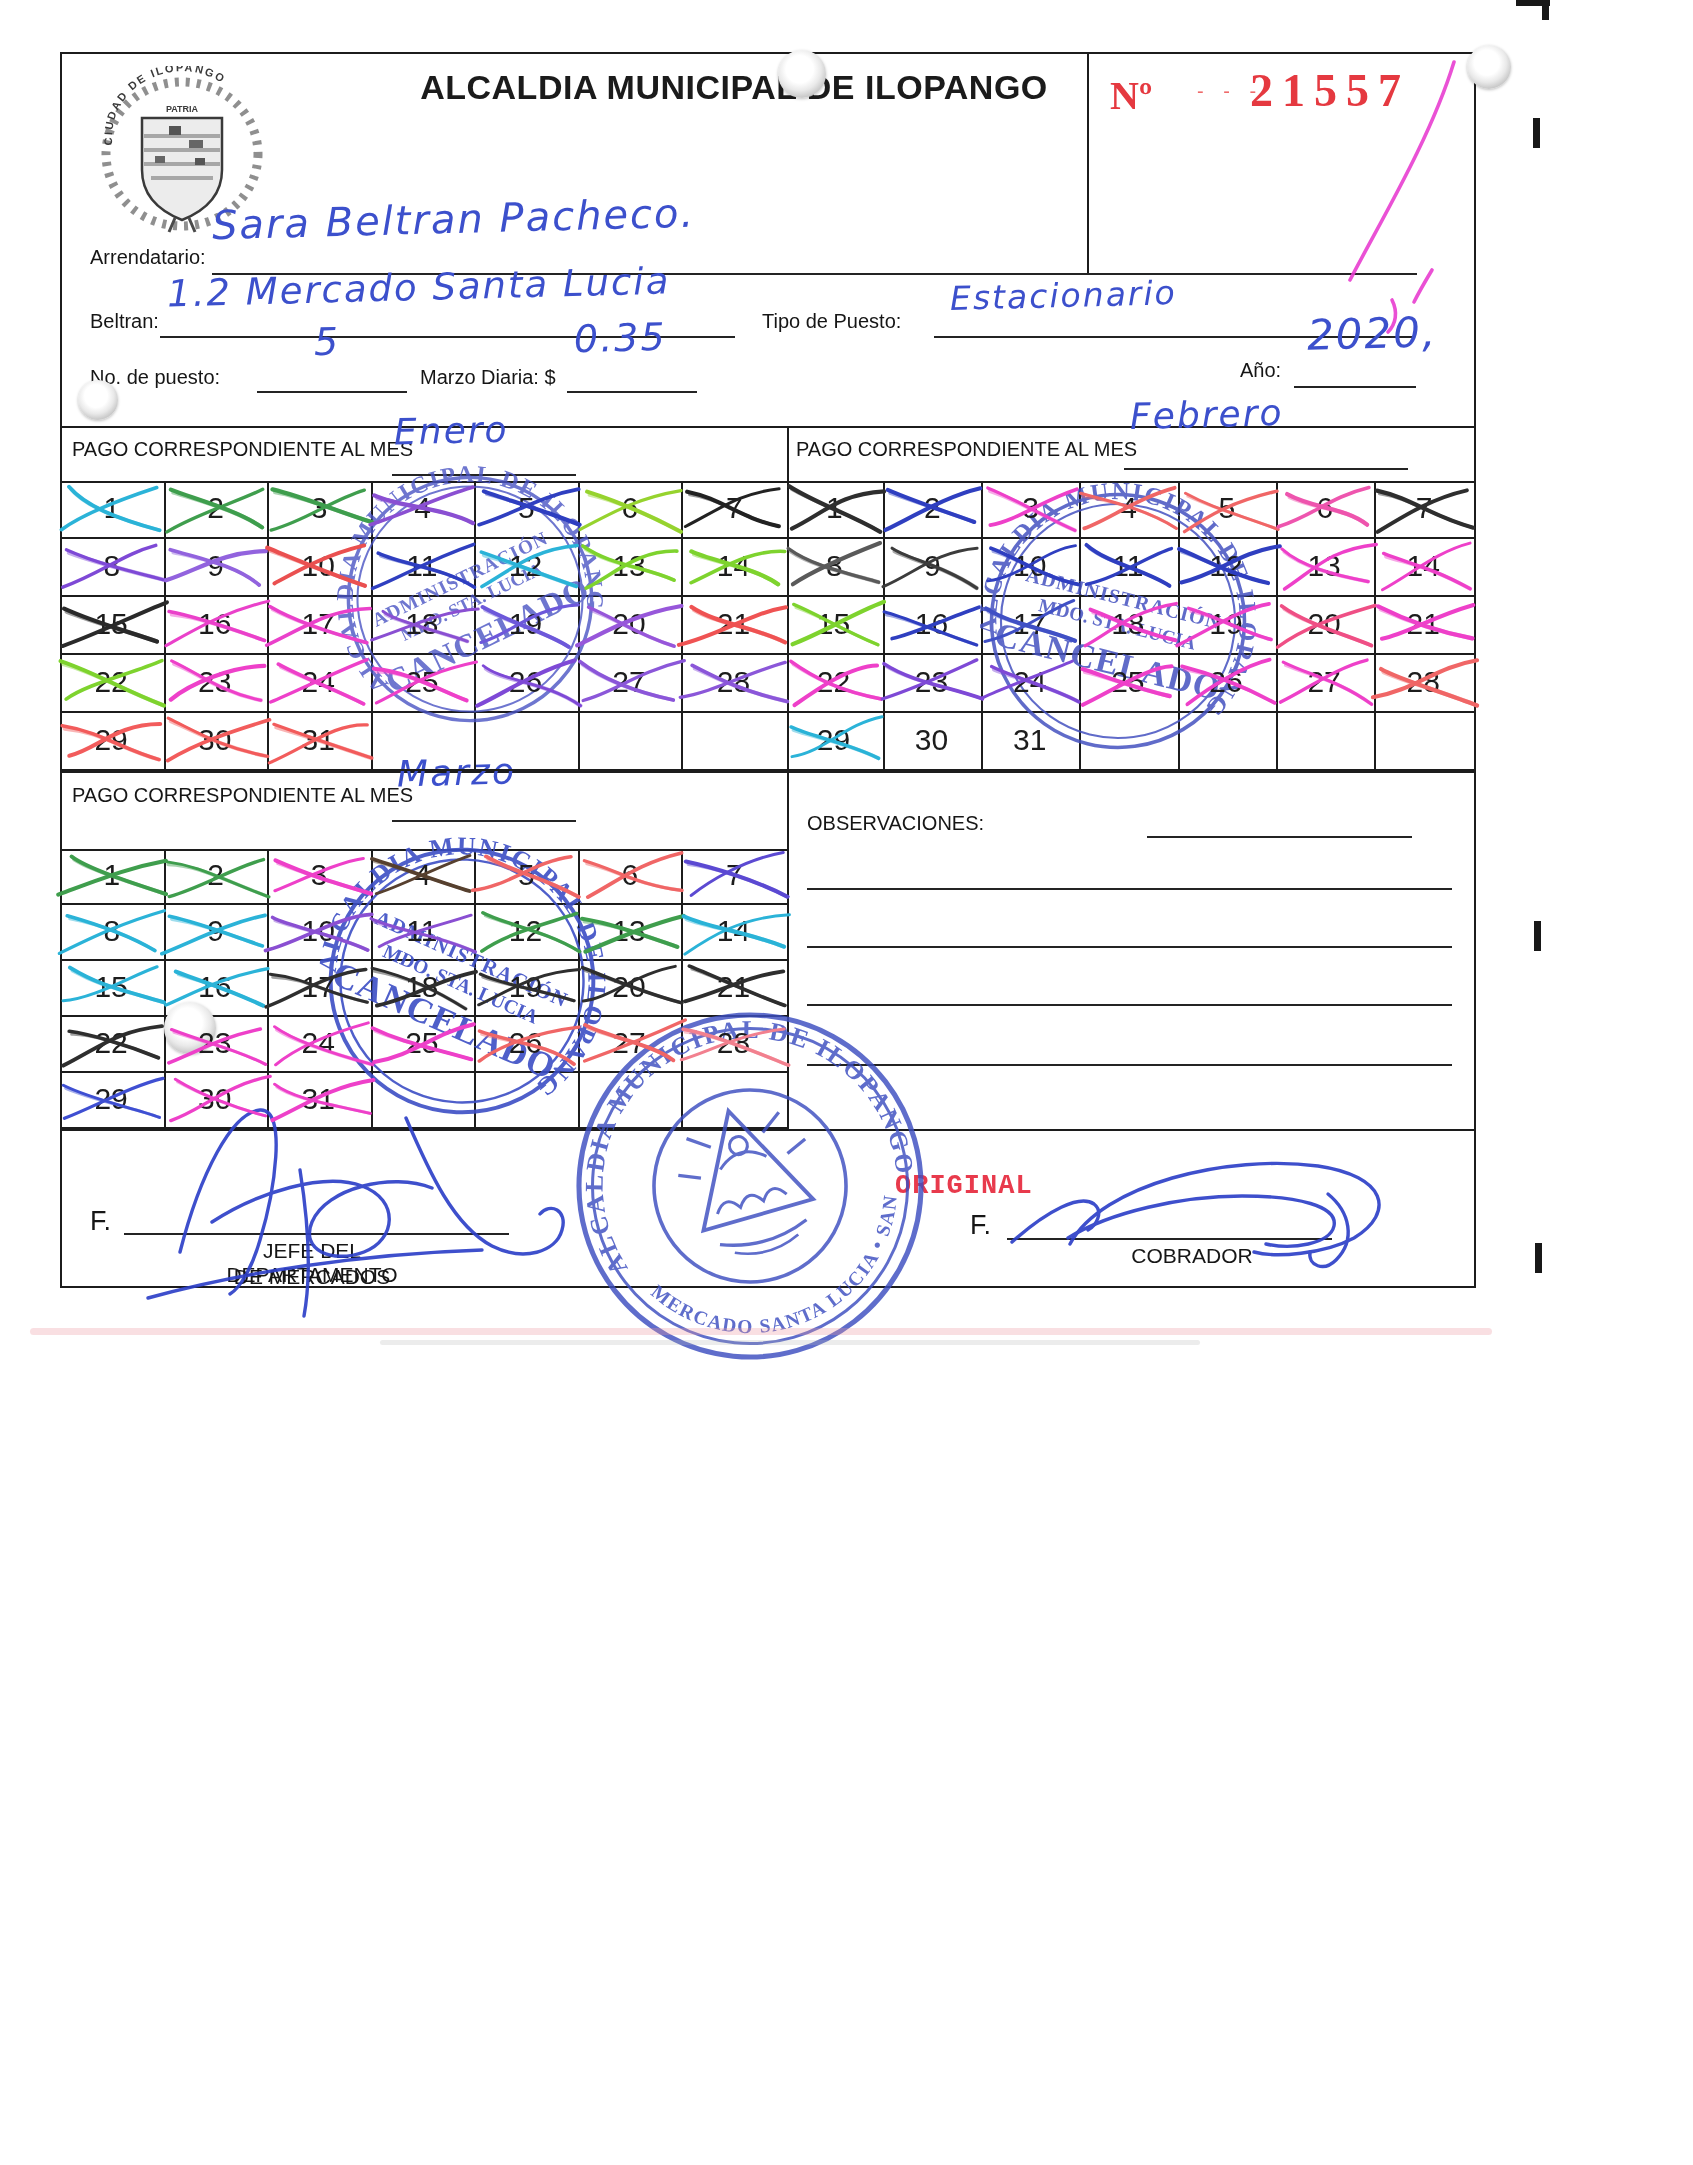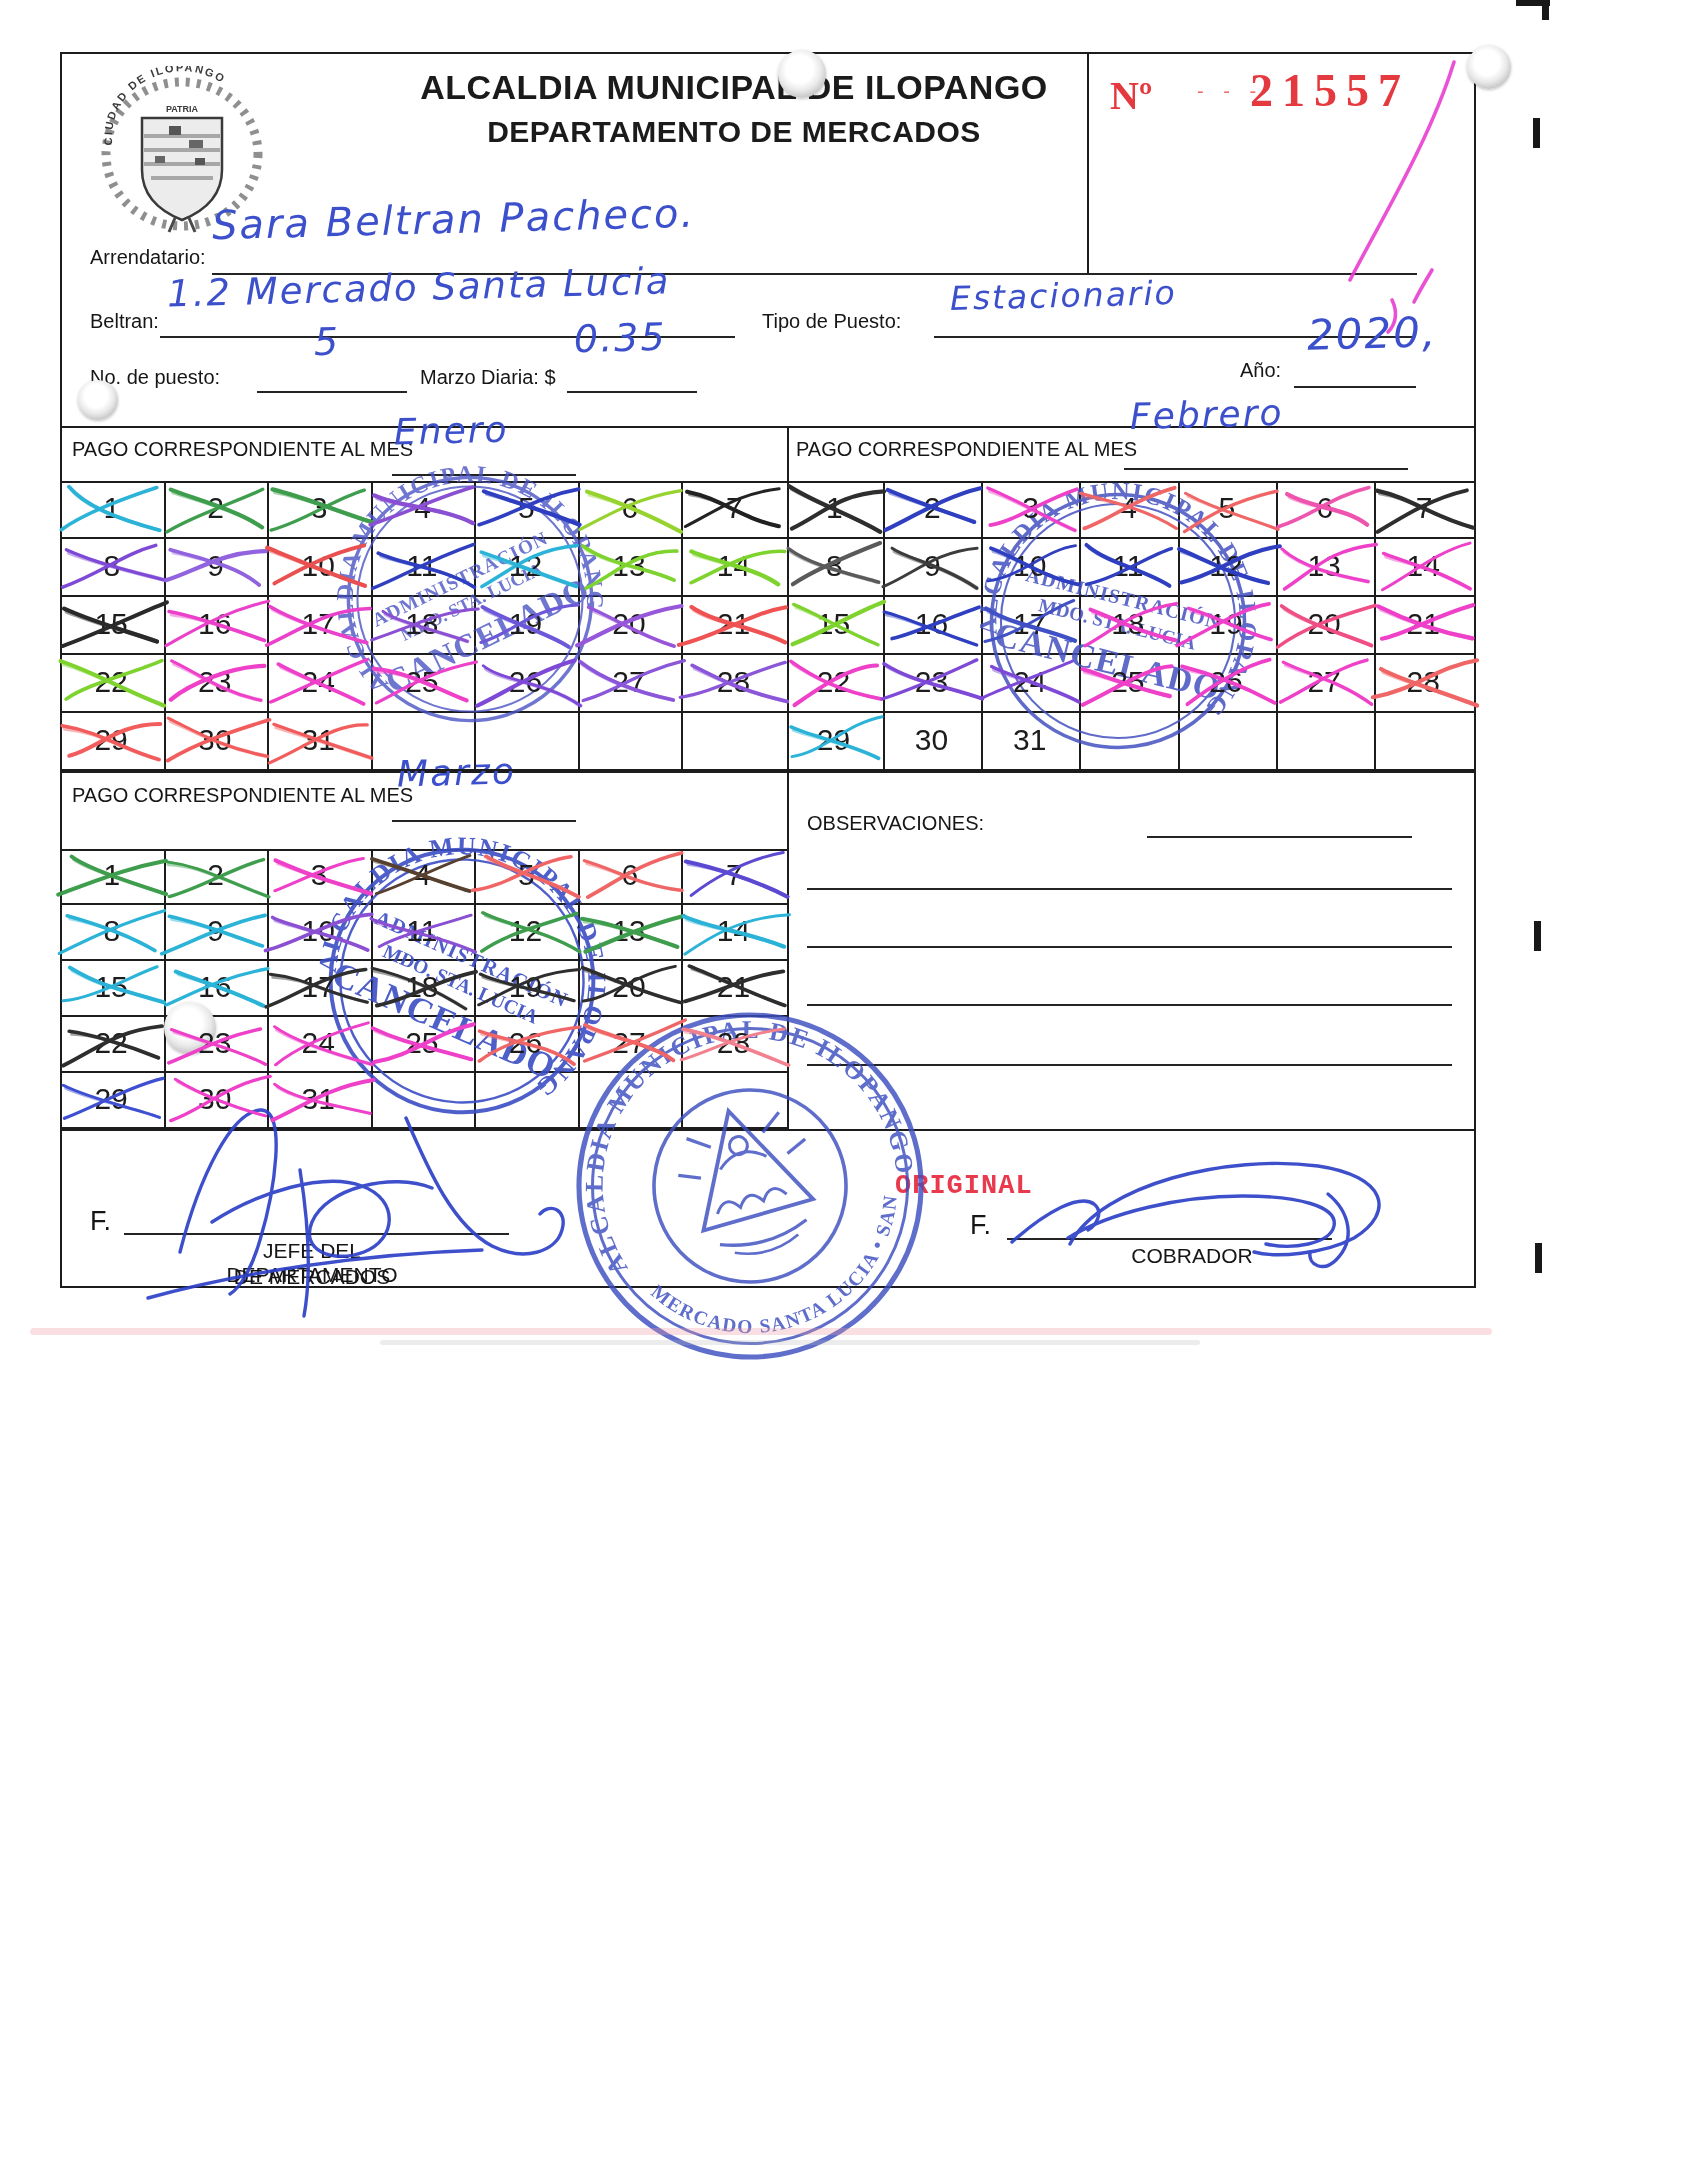--- a/index.html
+++ b/index.html
@@ -68,21 +68,20 @@
       <path d="M 67,70 h 76 M 67,84 h 76 M 67,98 h 76 M 74,112 h 62" stroke="#8a8a8a" stroke-width="4" opacity=".7"></path>
       <rect x="92" y="60" width="12" height="9" fill="#555"></rect>
         <rect x="112" y="74" width="14" height="8" fill="#666"></rect>
       <rect x="78" y="90" width="10" height="7" fill="#666"></rect>
         <rect x="118" y="92" width="10" height="7" fill="#555"></rect>
       <path d="M 98,152 l -6,14 M 112,152 l 6,14" stroke="#4a4a4a" stroke-width="3"></path>
     </svg>
 
     <div class="title-block">
       <div class="title-1">ALCALDIA MUNICIPAL DE ILOPANGO</div>
-      <div class="title-2">DEPARTAMENTO DE MERCADOS</div>
     </div>
 
     <div class="vline" style="left:1025px;top:0;height:219px"></div>
     <div class="rn-label">Nº</div>
     <div class="rn-dashes">- - -</div>
     <div class="rn-number">21557</div>
 
     <div class="lbl" style="left:28px;top:192px">Arrendatario:</div>
     <div class="hw" style="left:150px;top:142px;font-size:40px">Sara Beltran Pacheco.</div>
     <div class="uline" style="left:150px;top:219px;width:1205px"></div>

